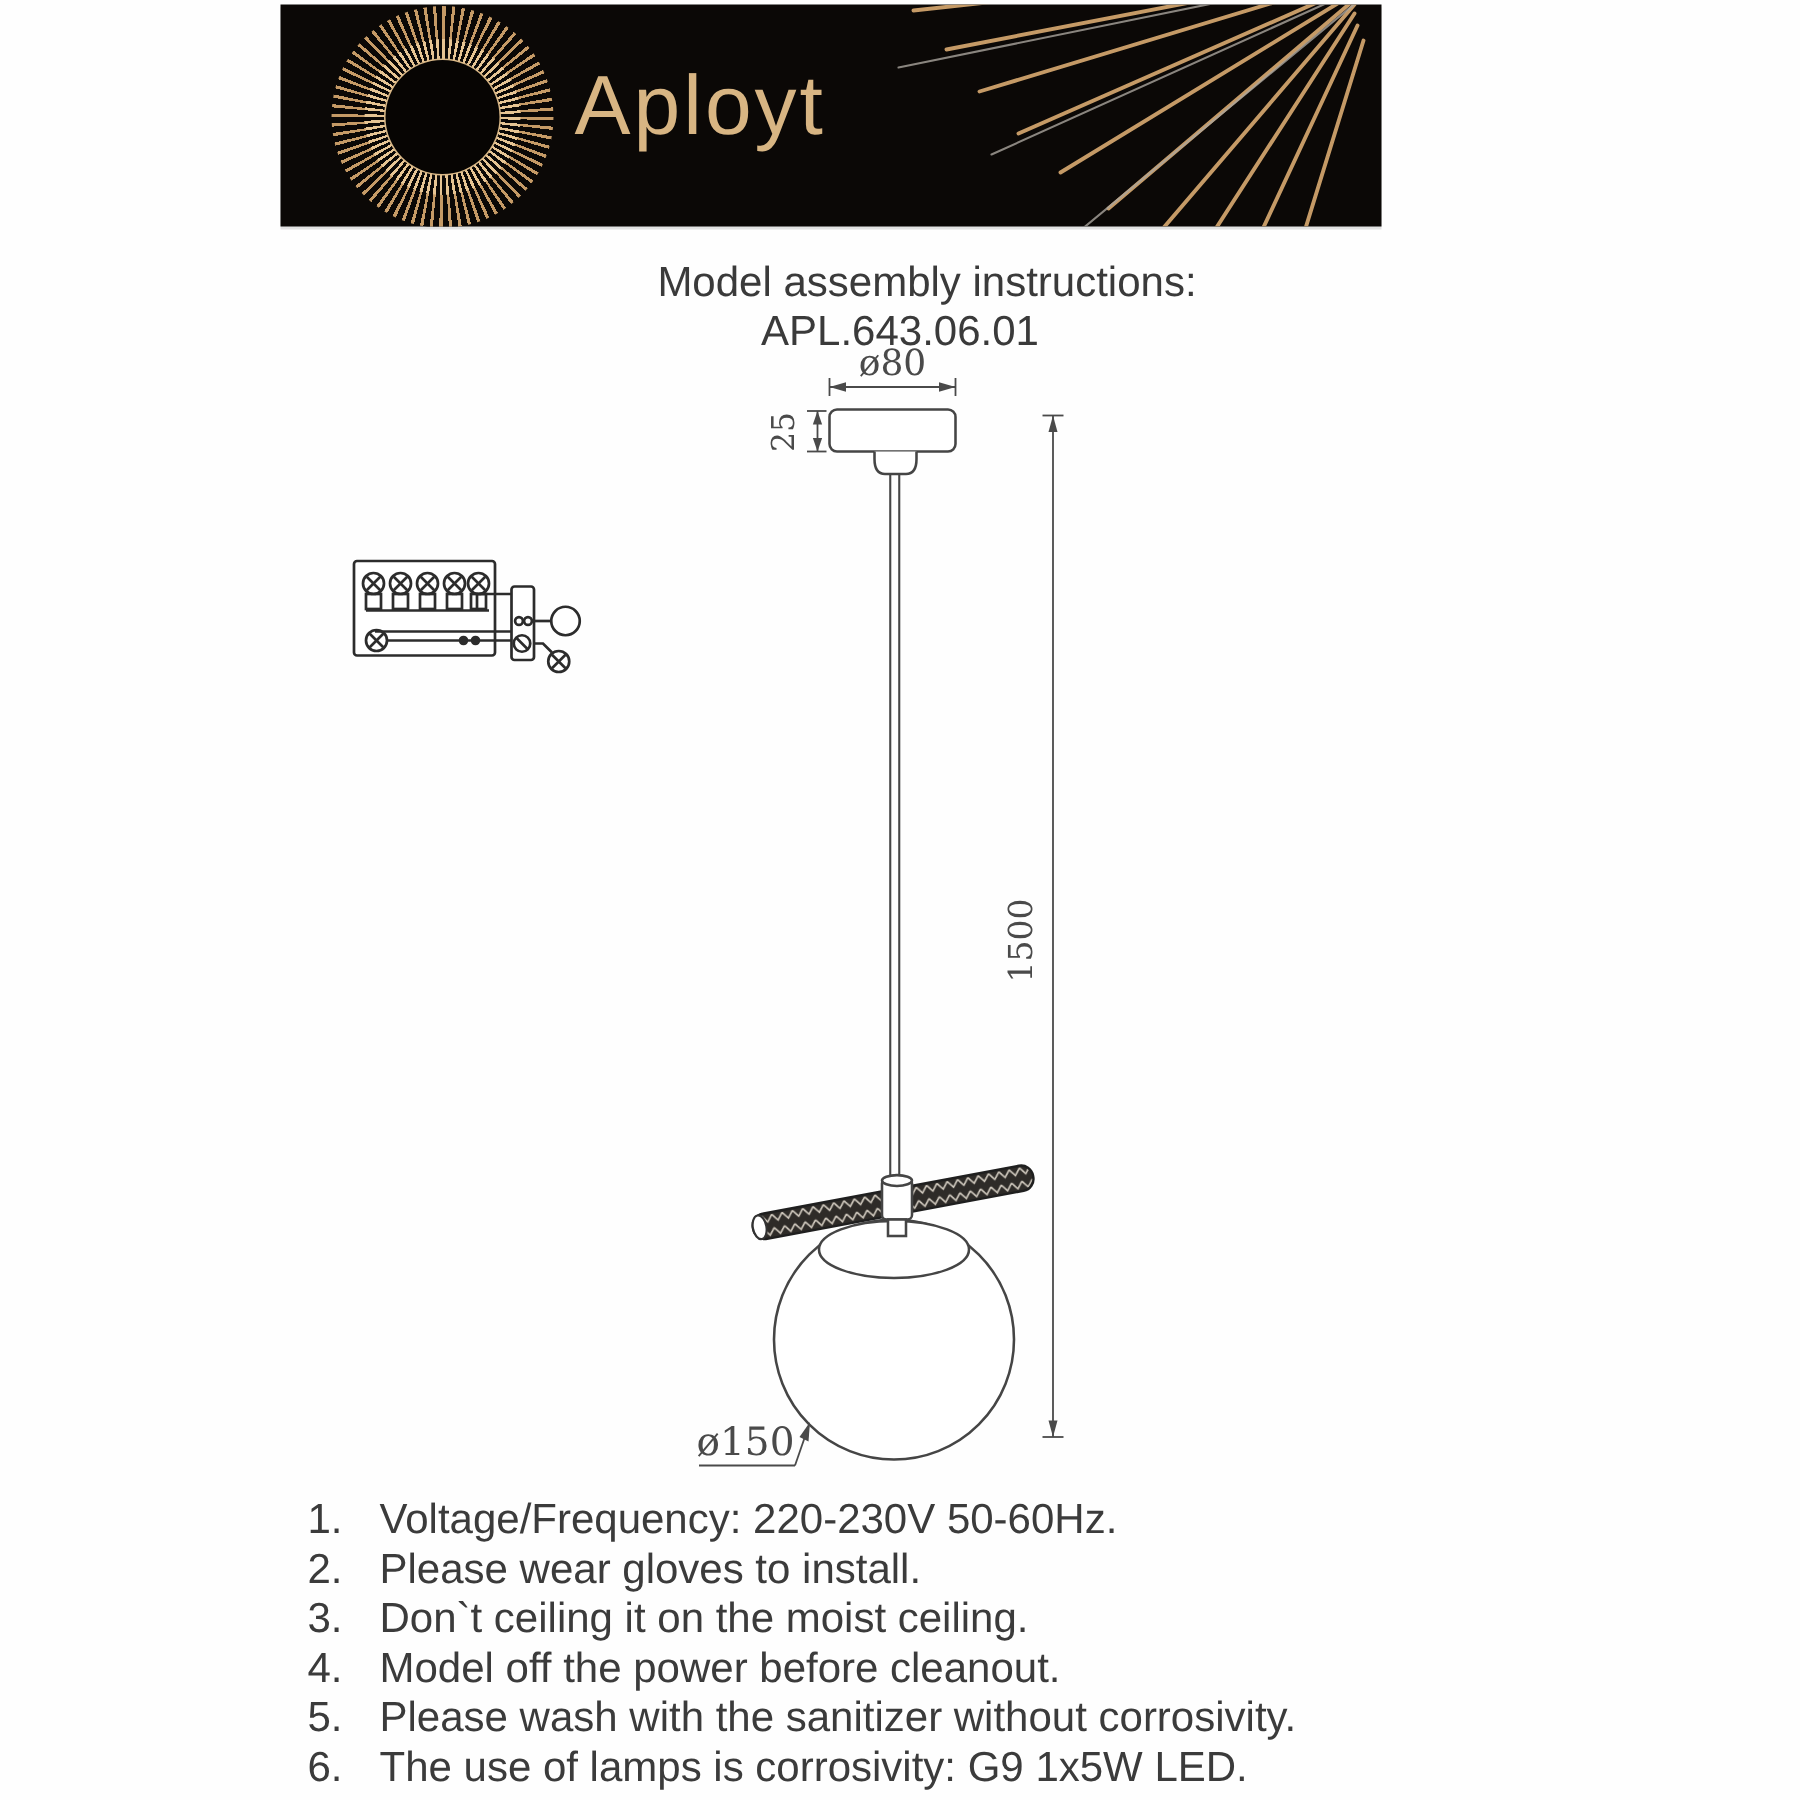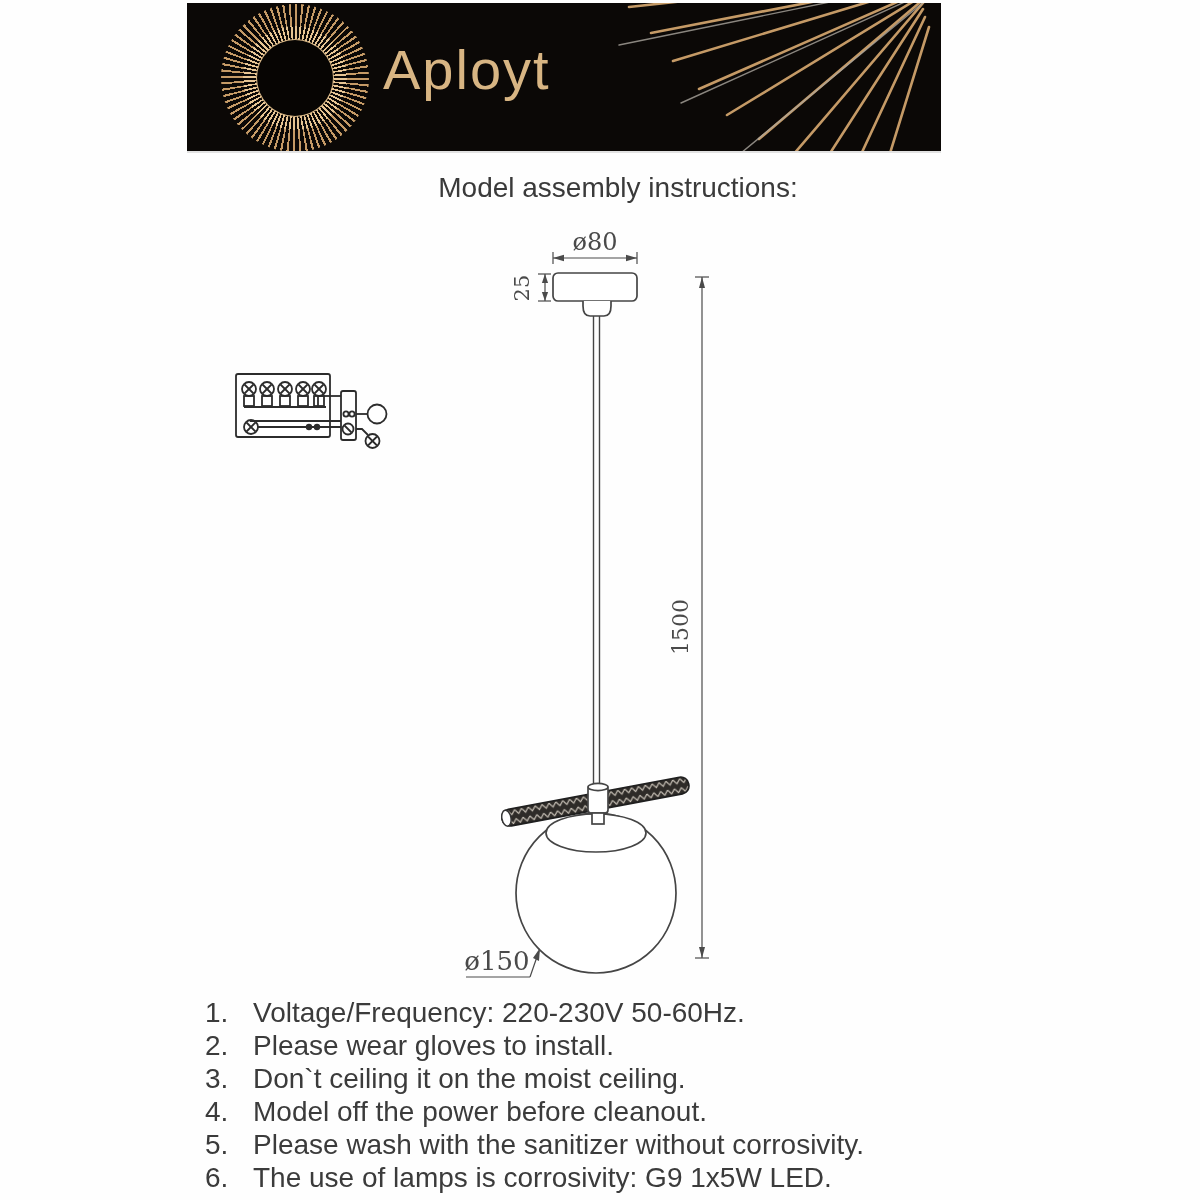--- a/index.html
+++ b/index.html
@@ -1,21 +1,21 @@
 <!DOCTYPE html>
 <html><head>
 <meta charset="utf-8">
 <style>
   html,body{margin:0;padding:0;background:#ffffff;}
   .page{position:relative;width:1200px;height:1200px;background:#fefefe;overflow:hidden;
         font-family:"Liberation Sans", sans-serif;}
 
   
   .banner{position:absolute;left:187px;top:3px;width:734px;height:148px;
-          background:#0b0806;overflow:hidden;box-shadow:0 2px 0 #e2e2e2;padding-left:20px;}
+          background:#0b0806;overflow:hidden;box-shadow:0 2px 0 #e2e2e2;}
   .sunburst{position:absolute;left:34px;top:1px;width:148px;height:148px;border-radius:50%;
             background:repeating-conic-gradient(#c59a66 0deg 1.7deg, #0b0806 1.7deg 5deg);}
   .sunburst::before{content:"";position:absolute;left:50%;top:50%;width:104px;height:104px;
             transform:translate(-50%,-50%);border-radius:50%;
             background:repeating-conic-gradient(#e6c493 0deg 2.2deg, #0b0806 2.2deg 5deg);}
   .sunburst::after{content:"";position:absolute;left:50%;top:50%;width:76px;height:76px;
             transform:translate(-50%,-50%);border-radius:50%;background:#070503;
             box-shadow:0 0 0 1px #d9b887;}
   .brand{position:absolute;left:196px;top:34px;width:320px;text-align:left;
          color:#d8b583;font-size:56px;font-weight:300;letter-spacing:2px;}
@@ -60,20 +60,21 @@
       <g stroke="#aba69e" stroke-width="1.4" stroke-linecap="round" opacity="0.8">
         <line x1="322" y1="-22" x2="8" y2="42"></line>
         <line x1="318" y1="-12" x2="70" y2="100"></line>
         <line x1="314" y1="-2" x2="130" y2="150"></line>
       </g>
     </svg>
   </div>
 
   <div class="title">
     <div class="t1">Model assembly instructions:</div>
+    <div class="t2">APL.643.06.01</div>
   </div>
 
   <svg class="drawing" viewBox="0 0 1200 1200">
     <defs>
       <pattern id="braidPat" width="7" height="17" patternUnits="userSpaceOnUse">
         <rect width="7" height="17" fill="#2e2b28"></rect>
         <path d="M0 2 L3.5 6.5 L7 2 M0 10 L3.5 14.5 L7 10" stroke="#cfc8bd" stroke-width="1.1" fill="none"></path>
       </pattern>
     </defs>
 

